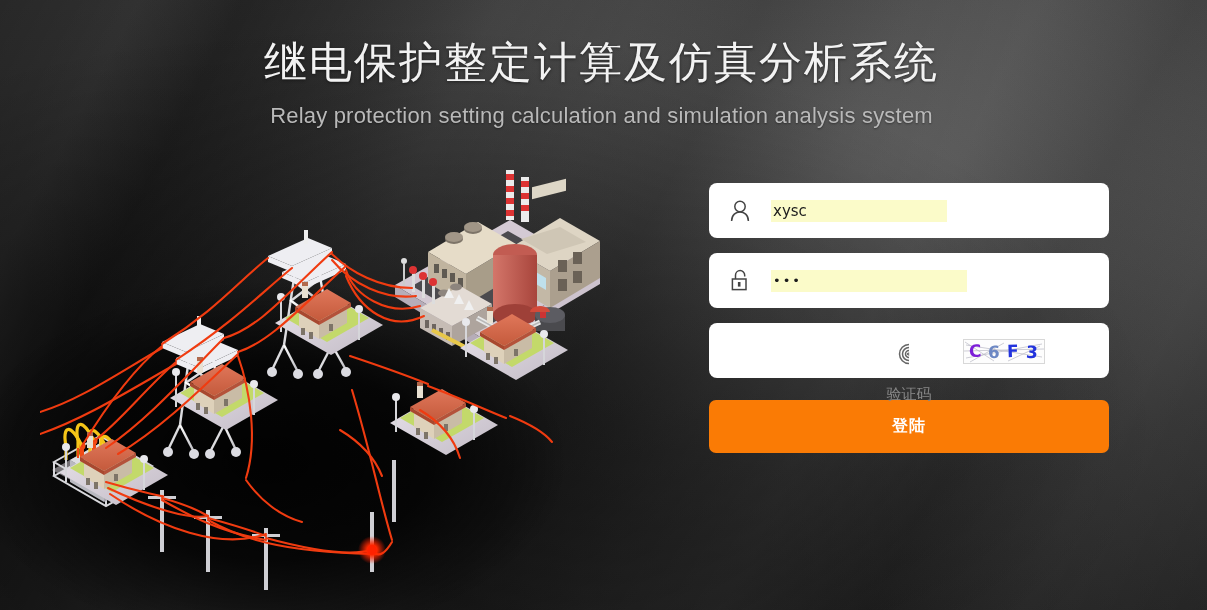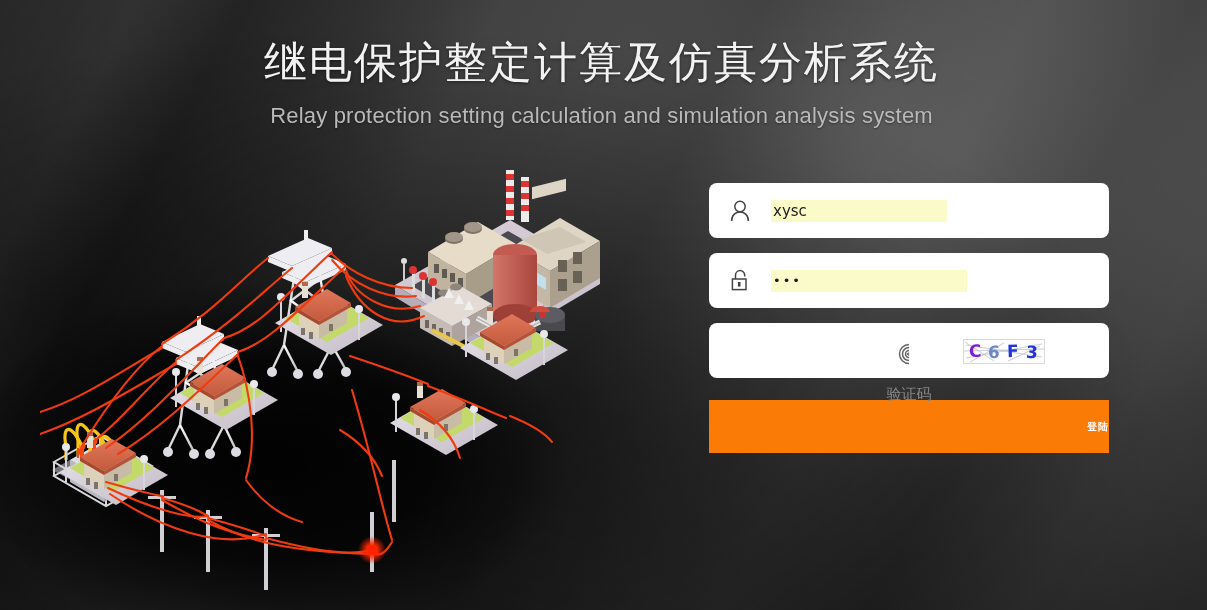--- a/index.html
+++ b/index.html
@@ -103,27 +103,26 @@
   }
   .cap-ch {
     position:absolute;
     font-size:17px; font-weight:bold;
     font-family:"DejaVu Sans","Liberation Sans",sans-serif;
     line-height:1;
   }
   #login-button {
     width:400px; height:53px;
     background:#fa7b05;
-    border:none; border-radius:0;
-    color:#ffffff; font-size:10px; font-weight:bold;
+    border:none; border-radius:7px;
+    color:#ffffff; font-size:16px; font-weight:bold;
     cursor:pointer;
     margin-top:7px;
     letter-spacing:1px;
     font-family:"DejaVu Sans","Liberation Sans",sans-serif;
-    text-align:right;
   }
 
   
   #illustration { position:absolute; left:40px; top:160px; width:600px; height:450px; }
 </style>
 </head>
 <body>
 
 <div id="bg-layer"></div>
 <div id="bg-vignette"></div>

